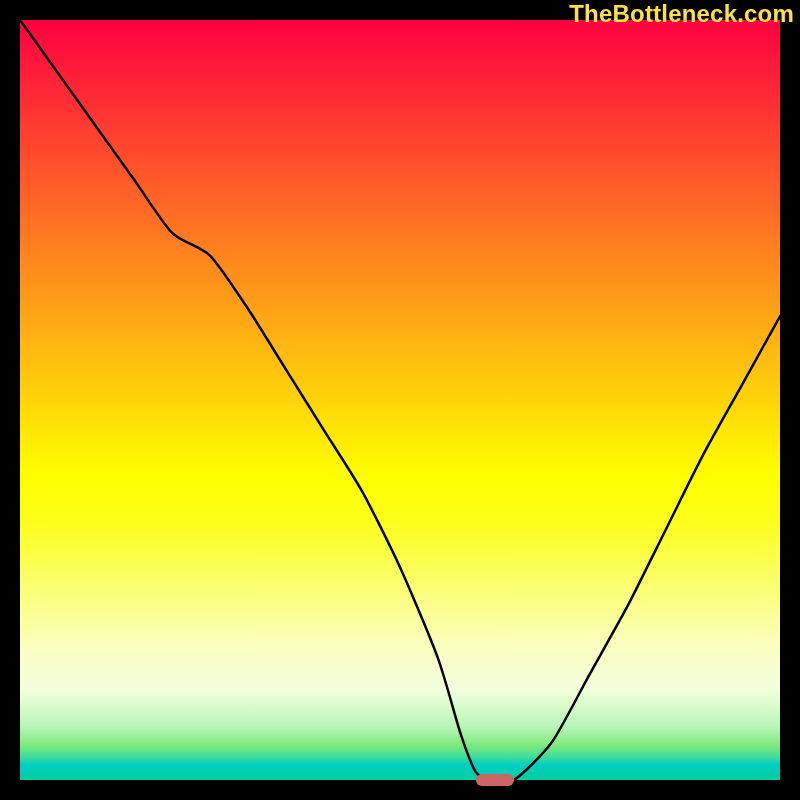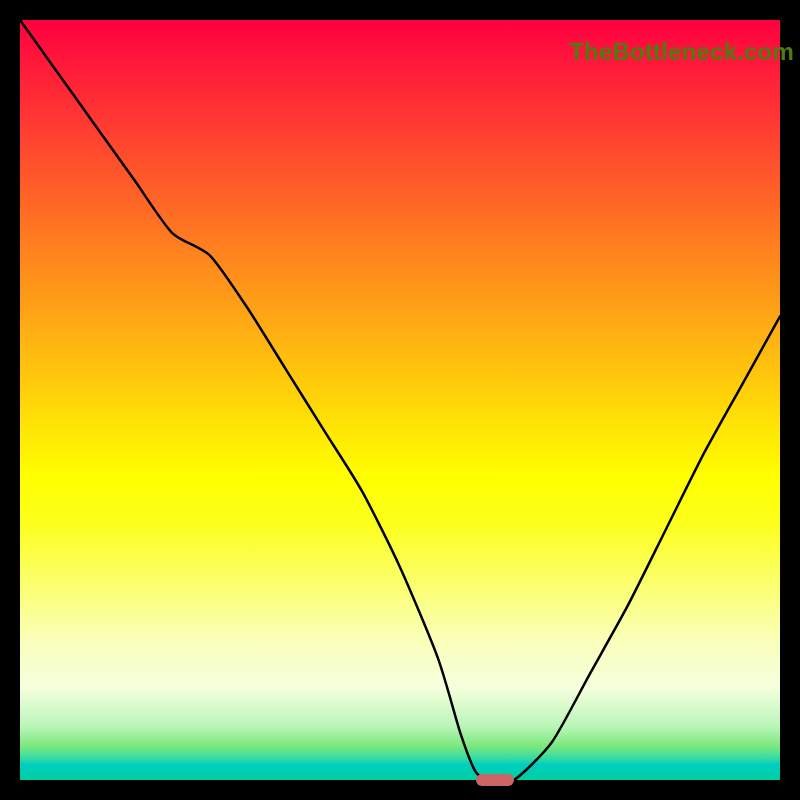--- a/index.html
+++ b/index.html
@@ -51,24 +51,23 @@
     background: #cc6666;
     border-radius: 999px;
   }
   .watermark {
     position: absolute;
     top: 0;
     right: 6px;
     font-family: Arial, Helvetica, sans-serif;
     font-size: 24px;
     font-weight: bold;
-    color: #4d7c0f;
+    color: #fde047;
     letter-spacing: 0.2px;
     user-select: none;
-    margin-top: 38px;
   }
 </style>
 </head>
 <body>
 
 <div class="frame">
   <div class="plot-area">
     <svg class="curve" viewBox="0 0 760 760" preserveAspectRatio="none">
       <path id="curve-path" fill="none" stroke="#000" stroke-width="2.5" stroke-linejoin="round" stroke-linecap="round" d="M 0 0 C 4.433333333333333 6.206666666666658, 29.133333333333333 40.786666666666605, 38 53.19999999999993 C 46.86666666666667 65.61333333333326, 67.13333333333334 93.98666666666664, 76 106.39999999999998 C 84.86666666666666 118.81333333333332, 105.13333333333334 147.18666666666667, 114 159.60000000000002 C 122.86666666666666 172.01333333333338, 143.13333333333333 203.9333333333334, 152 212.80000000000007 C 160.86666666666667 221.66666666666674, 181.13333333333333 226.73333333333335, 190 235.60000000000002 C 198.86666666666667 244.4666666666667, 219.13333333333333 275.5, 228 288.8 C 236.86666666666667 302.1, 257.1333333333333 335.4133333333333, 266 349.59999999999997 C 274.8666666666667 363.78666666666663, 295.1333333333333 396.2133333333333, 304 410.4 C 312.8666666666667 424.58666666666664, 333.1333333333333 455.24, 342 471.2 C 350.8666666666667 487.15999999999997, 371.1333333333333 527.6933333333334, 380 547.2 C 388.8666666666667 566.7066666666667, 410.90666666666675 618.8933333333333, 418.00000000000006 638.4 C 425.09333333333336 657.9066666666666, 436.3666666666666 701.1, 440.79999999999995 714.4 C 445.2333333333333 727.6999999999999, 452.4533333333333 747.0799999999999, 456 752.4 C 459.5466666666667 757.72, 466.76666666666665 759.1133333333333, 471.2 760 C 475.6333333333333 760.8866666666667, 486.90666666666664 764.4333333333333, 494 760 C 501.09333333333336 755.5666666666667, 523.1333333333333 734.4133333333333, 532 722 C 540.8666666666667 709.5866666666667, 561.1333333333333 669.5600000000001, 570 653.6 C 578.8666666666667 637.64, 599.1333333333333 602.0466666666667, 608 585.2 C 616.8666666666667 568.3533333333334, 637.1333333333333 526.9333333333333, 646 509.2 C 654.8666666666667 491.46666666666664, 675.1333333333333 450.0466666666666, 684 433.2 C 692.8666666666667 416.35333333333335, 713.1333333333333 380.76, 722 364.8 C 730.8666666666667 348.84000000000003, 755.5666666666667 304.38000000000005, 760 296.40000000000003"></path>
     </svg>

